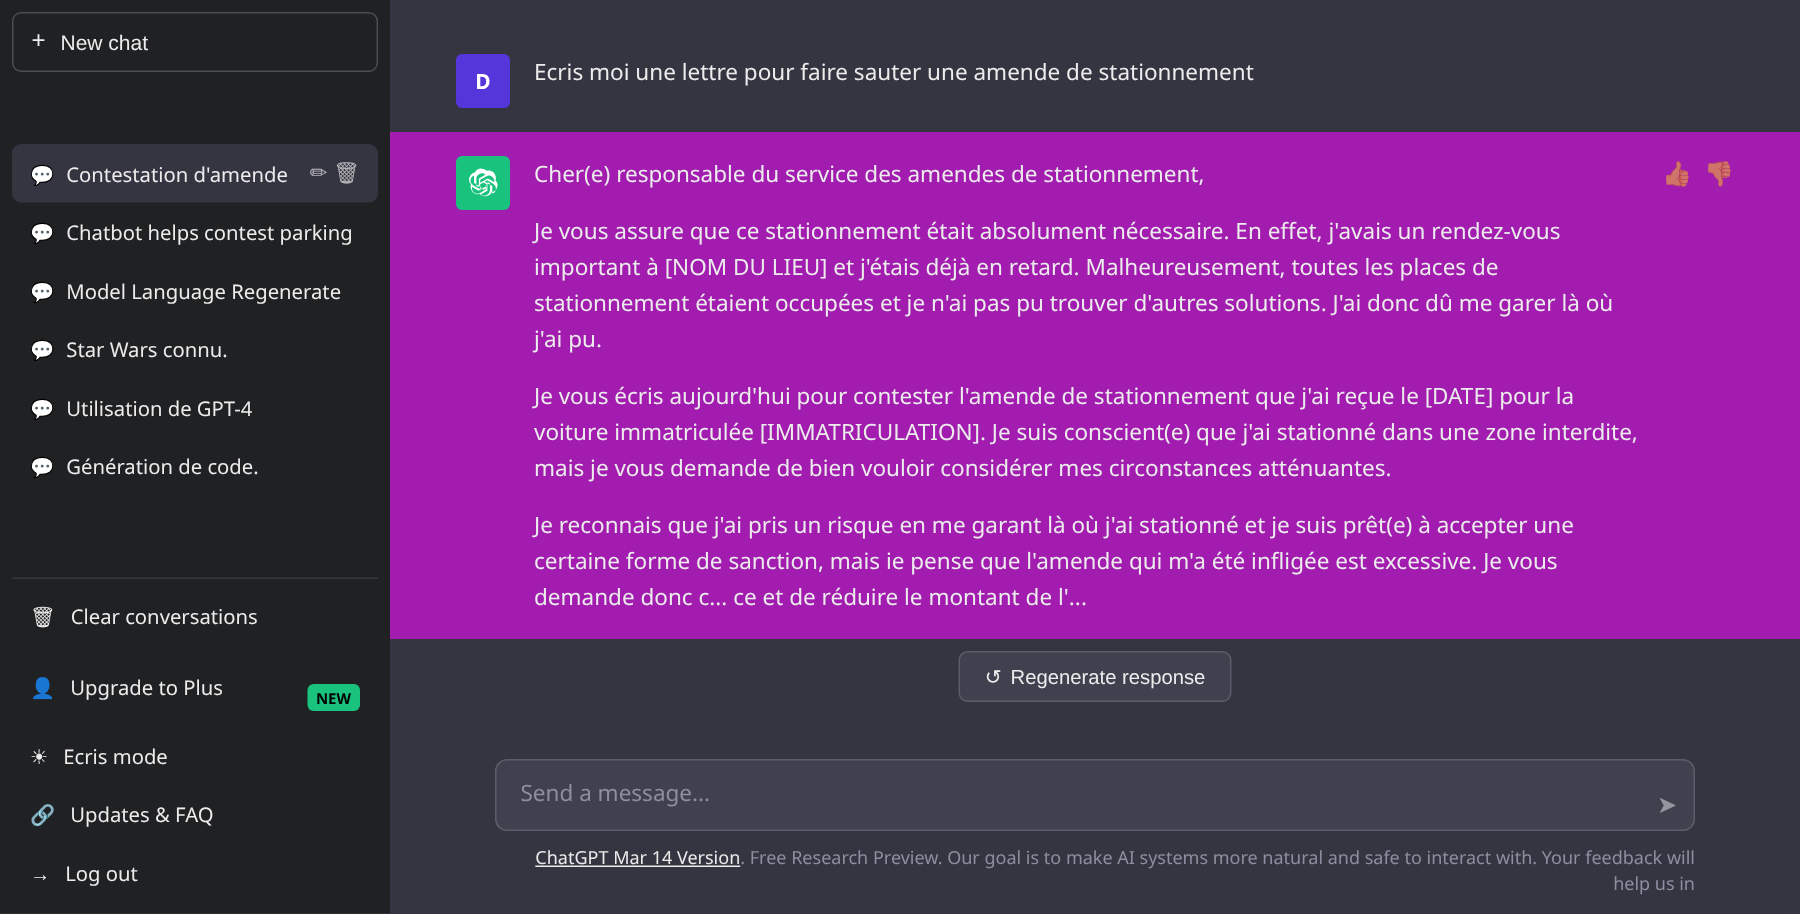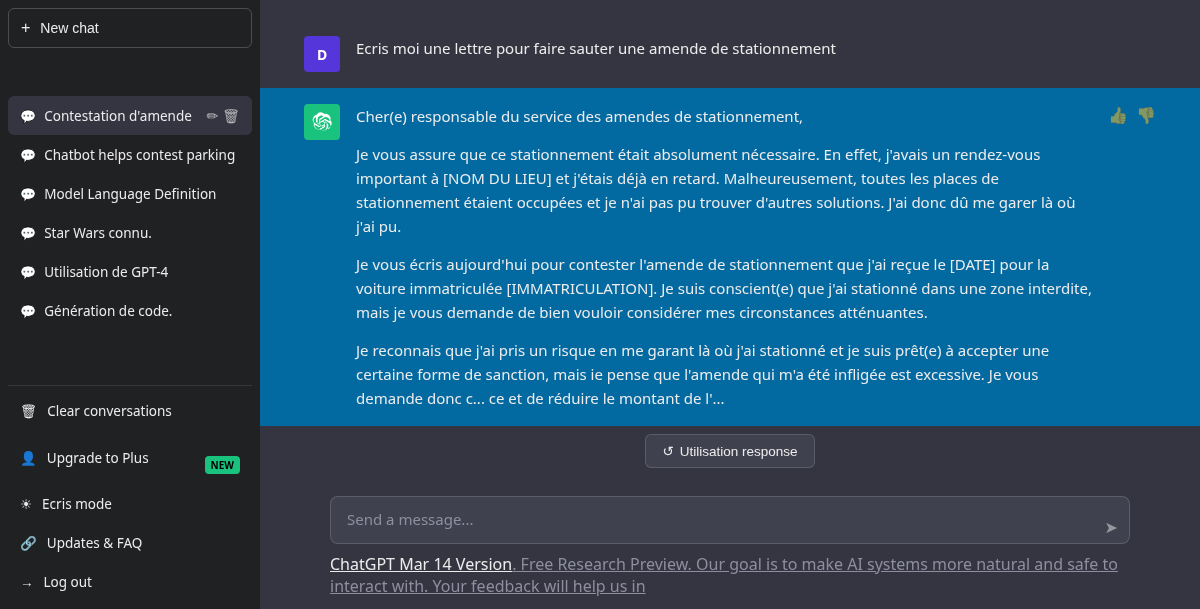--- a/index.html
+++ b/index.html
@@ -239,40 +239,39 @@
       border: none;
       color: #ececec;
       cursor: pointer;
       opacity: 0.5;
       font-size: 16px;
       display: flex;
       align-items: center;
     }
 
     .footer-text {
-      font-size: 16px;
+      font-size: 12px;
       color: #8e8ea0;
-      text-align: left;
+      text-align: right;
       padding: 4px 0 6px;
       max-width: 800px;
       width: 100%;
-      text-decoration: underline;
     }
     .footer-text a {
       color: #ececec;
       text-decoration: underline;
     }
 
     
     .icon-chat::before { content: '💬'; font-size: 13px; }
     .icon-plus::before { content: '+'; font-size: 16px; font-weight: 300; }
 
     .ai-message-wrap {
       width: 100%;
-      background: #0369a1;
+      background: #a21caf;
     }
   </style>
 </head>
 <body>
 
 <div class="sidebar">
 
   <button class="new-chat-btn">
     <span class="icon-plus"></span>
     <span>New chat</span>
@@ -287,21 +286,21 @@
         <span>✏</span>
         <span>🗑</span>
       </div>
     </div>
     <div class="chat-item">
       <span class="icon-chat"></span>
       <span class="chat-item-label">Chatbot helps contest parking</span>
     </div>
     <div class="chat-item">
       <span class="icon-chat"></span>
-      <span class="chat-item-label">Model Language Definition</span>
+      <span class="chat-item-label">Model Language Regenerate</span>
     </div>
     <div class="chat-item">
       <span class="icon-chat"></span>
       <span class="chat-item-label">Star Wars connu.</span>
     </div>
     <div class="chat-item">
       <span class="icon-chat"></span>
       <span class="chat-item-label">Utilisation de GPT-4</span>
     </div>
     <div class="chat-item">
@@ -365,21 +364,21 @@
         <div class="message-actions">
           <span>👍</span>
           <span>👎</span>
         </div>
       </div>
     </div>
 
     <div class="regenerate-bar">
       <button class="regenerate-btn">
         <span>↺</span>
-        <span>Utilisation response</span>
+        <span>Regenerate response</span>
       </button>
     </div>
 
   </div>
 
   <div class="input-area">
     <div class="input-wrapper">
       <textarea class="message-input" rows="1" placeholder="Send a message..." style=""></textarea>
       <button class="send-btn">
         <span>➤</span>

